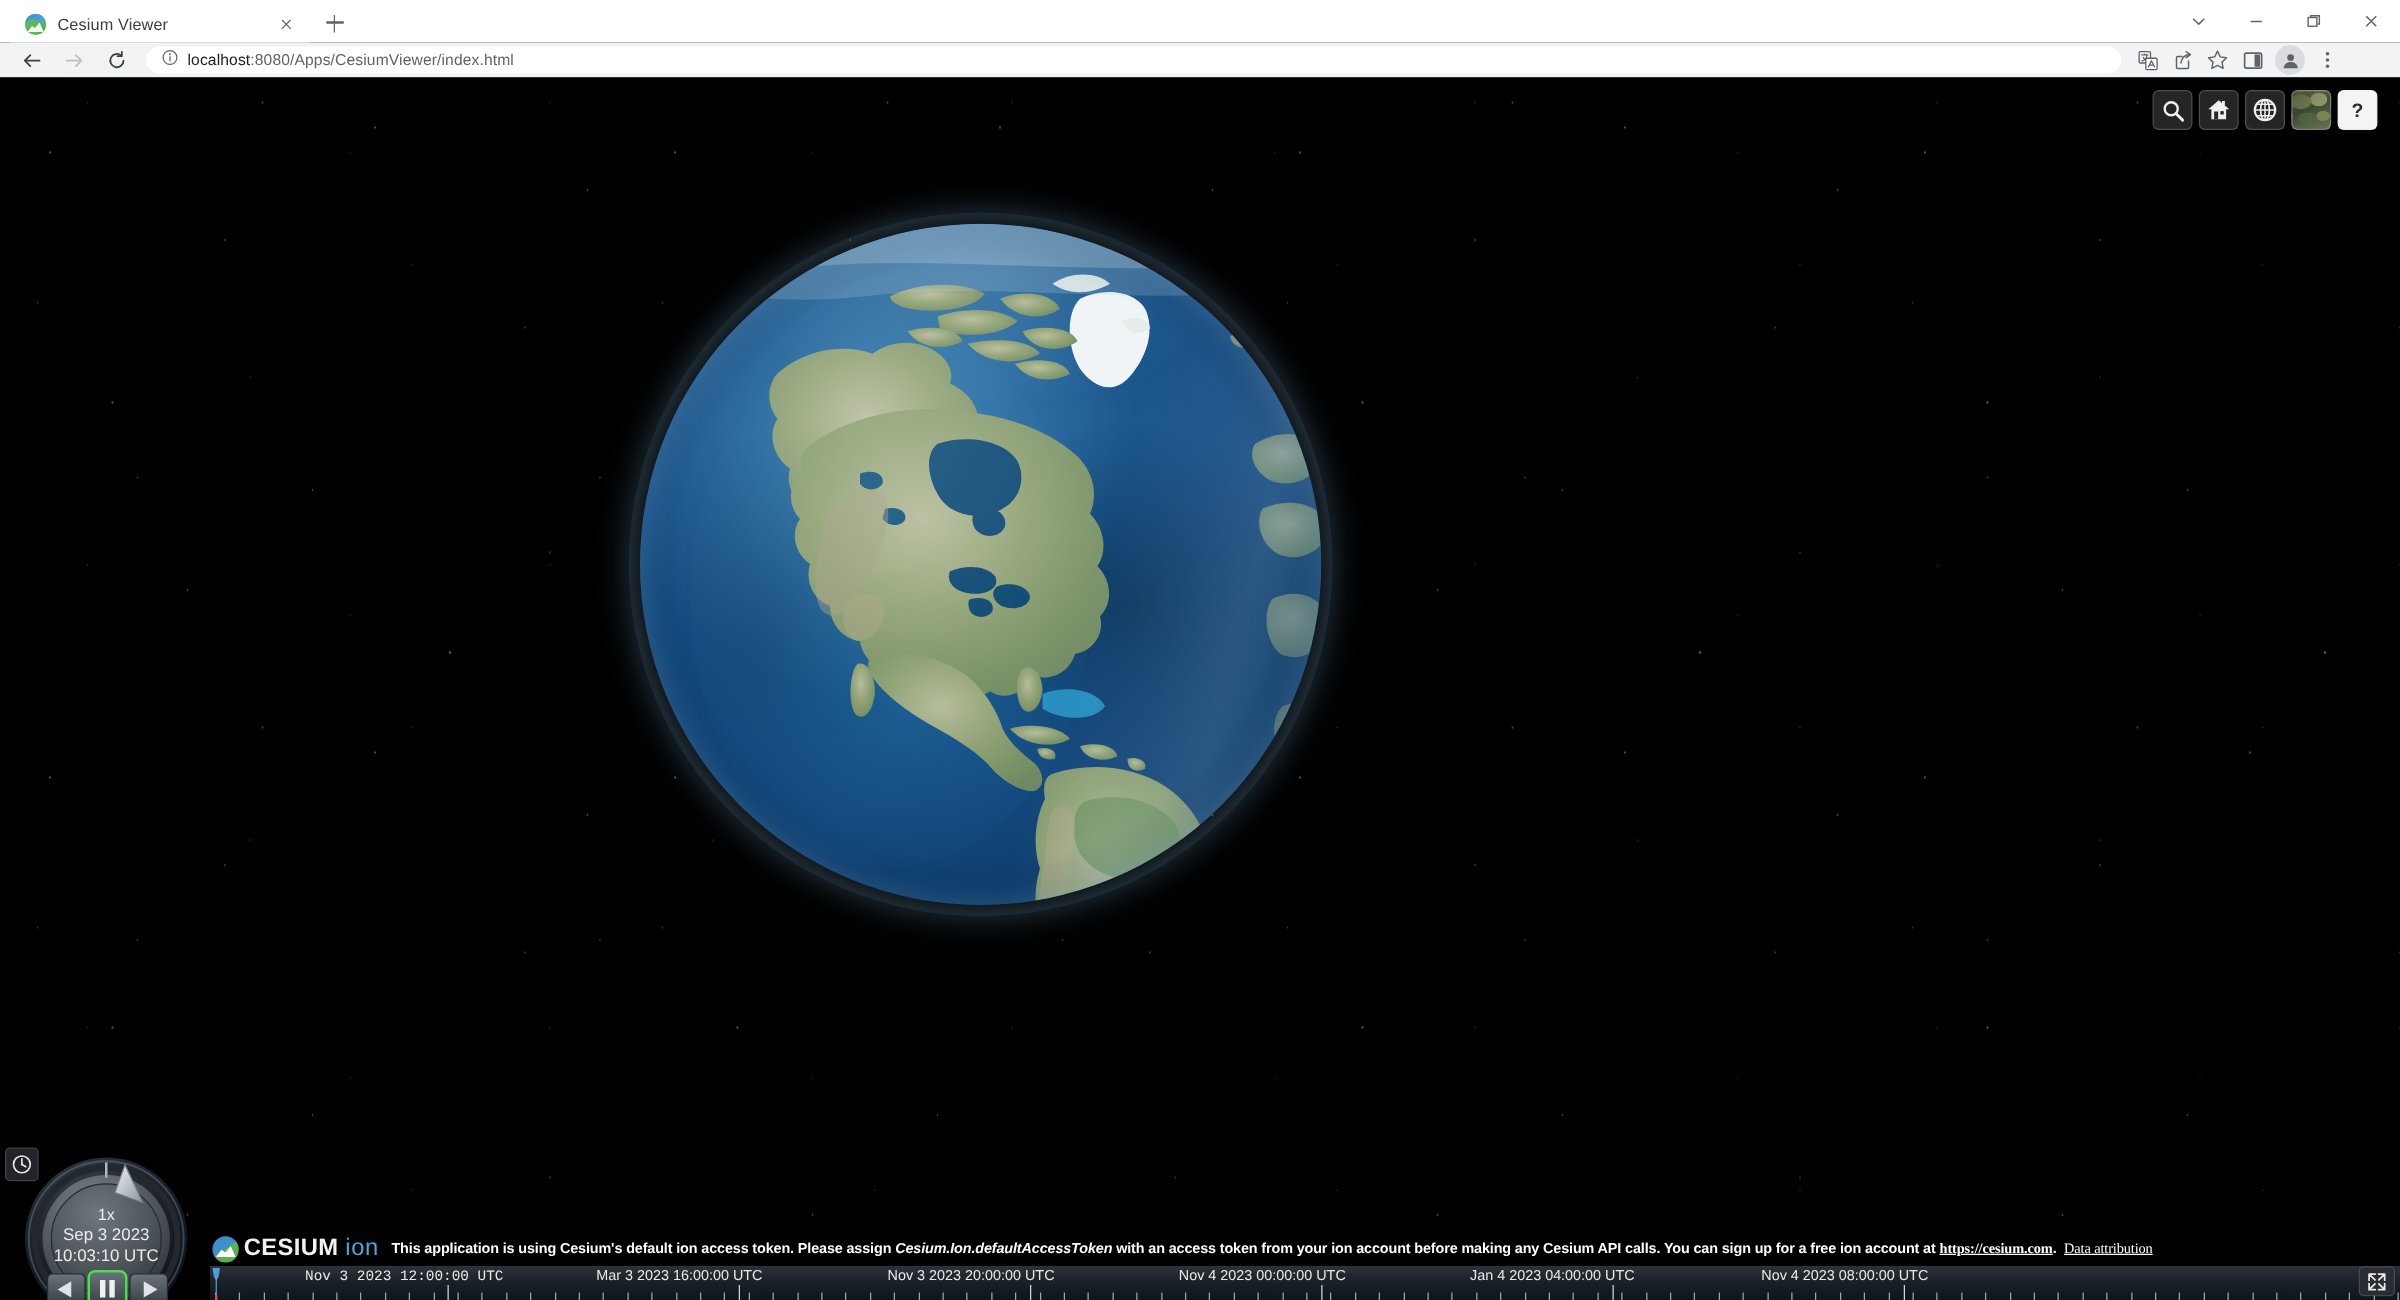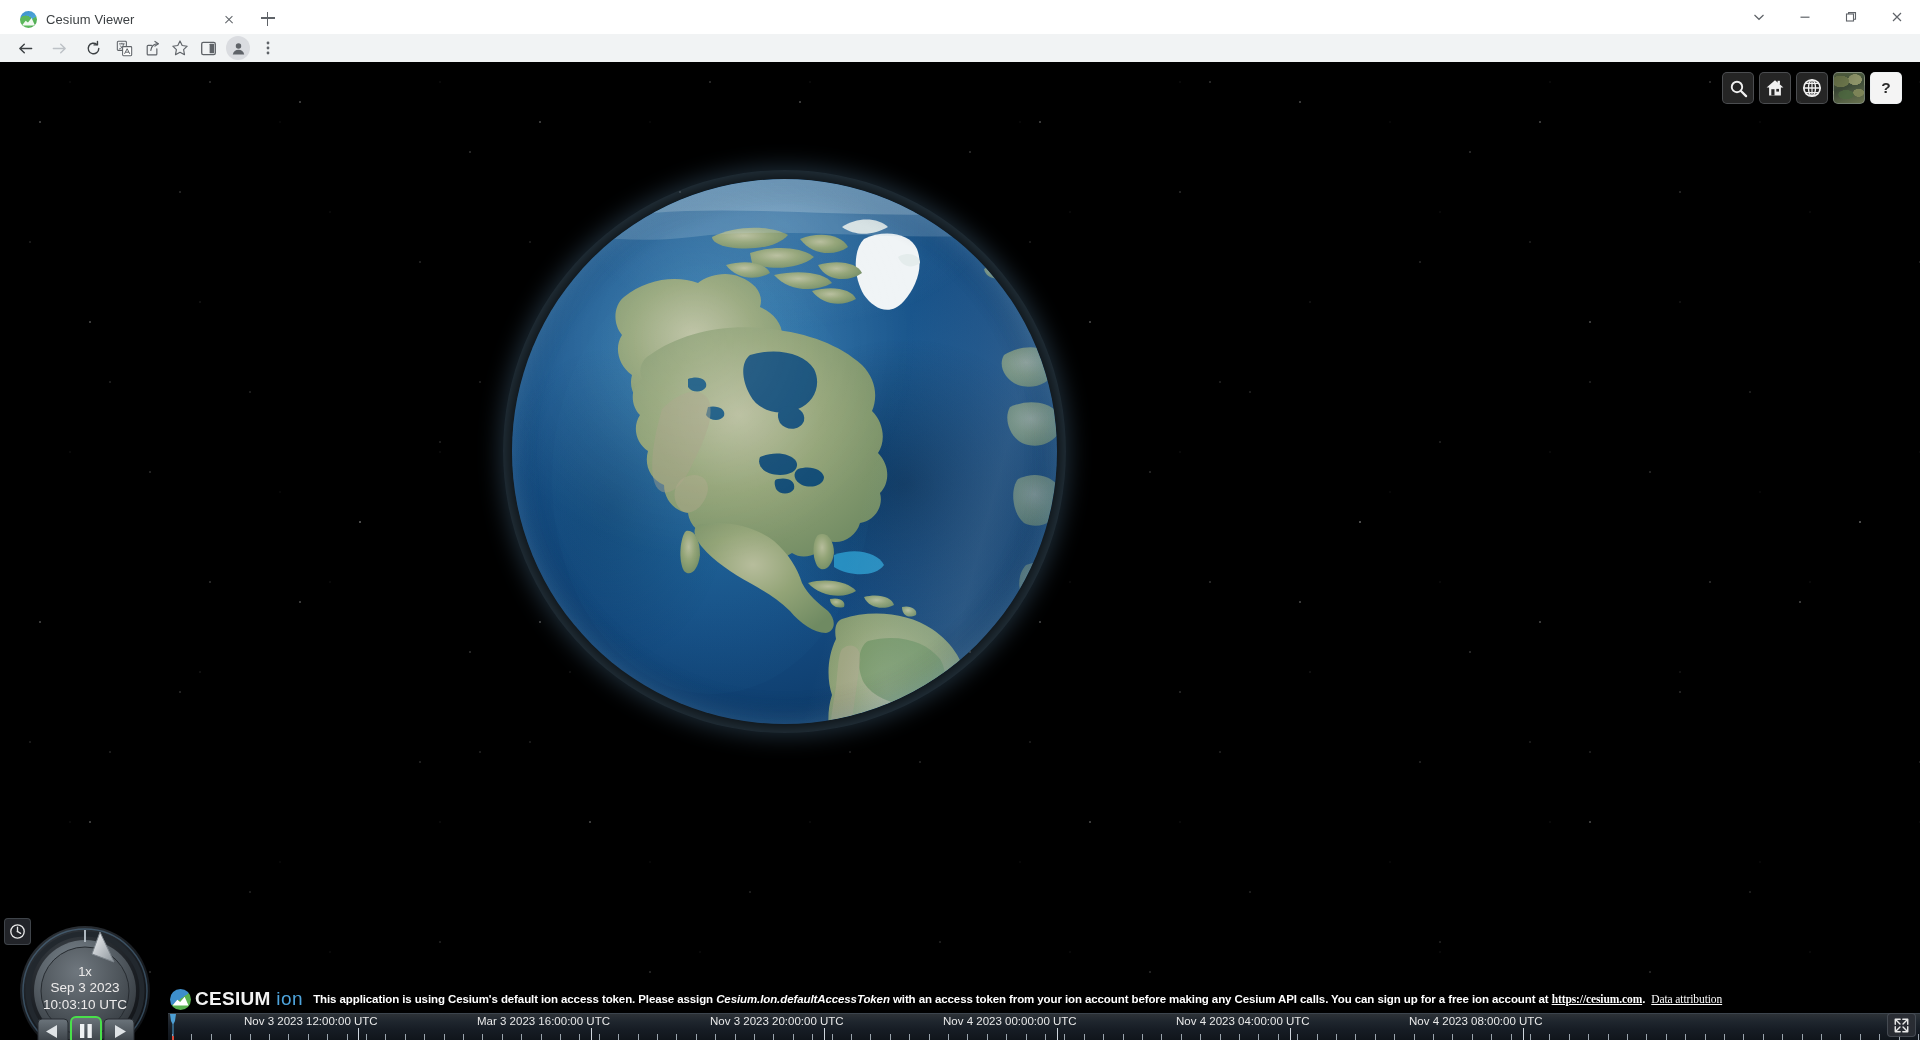--- a/index.html
+++ b/index.html
@@ -358,20 +358,30 @@
           <path d="M2.5 9 H14.7 M10.3 4.4 L15 9 L10.3 13.6" fill="none" stroke="#bdc1c6" stroke-width="1.5" stroke-linecap="round" stroke-linejoin="round"></path>
         </svg>
     </div>
     <div class="navbtn">
       <svg width="17" height="17" viewBox="0 0 18 18">
         <path d="M14.6 9 A5.6 5.6 0 1 1 12.6 4.7" fill="none" stroke="#3c4043" stroke-width="1.5" stroke-linecap="round"></path>
         <path d="M13.2 1.6 V5.2 H9.6" fill="none" stroke="#3c4043" stroke-width="1.5" stroke-linecap="round" stroke-linejoin="round"></path>
       </svg>
     </div>
 
+    <div class="omnibox">
+      <span>
+        <svg width="14" height="14" viewBox="0 0 16 16">
+          <circle cx="8" cy="8" r="6.3" fill="none" stroke="#5f6368" stroke-width="1.1"></circle>
+          <circle cx="8" cy="5" r=".85" fill="#5f6368"></circle>
+          <path d="M8 7.2 V11.3" stroke="#5f6368" stroke-width="1.1" stroke-linecap="round"></path>
+        </svg>
+      </span>
+      <span class="omni-url"><span>localhost</span><span class="dim">:8080/Apps/CesiumViewer/index.html</span></span>
+    </div>
 
     <div class="toolbar-right">
       <div class="tbicon">
         <svg width="17" height="17" viewBox="0 0 18 18">
           <rect x="1.4" y="1.4" width="9.6" height="9.6" rx="1" fill="none" stroke="#5f6368" stroke-width="1.1"></rect>
           <path d="M3.2 4.1 H9.2 M6.2 4.1 V3 M7.9 4.1 C7.9 7.2 5.6 8.9 3.4 9.4 M4.6 5.9 C5.6 8 7.3 9 9.2 9.4" fill="none" stroke="#5f6368" stroke-width="1"></path>
           <rect x="7" y="7" width="9.6" height="9.6" rx="1" fill="#fff" stroke="#5f6368" stroke-width="1.1"></rect>
           <path d="M9 14.7 L11.8 9.2 L14.6 14.7 M10 12.9 H13.6" fill="none" stroke="#5f6368" stroke-width="1.05"></path>
         </svg>
       </div>
@@ -726,29 +736,29 @@
           <div class="tl-minor" style="left: 1595px;"></div>
           <div class="tl-minor" style="left: 1614px;"></div>
           <div class="tl-minor" style="left: 1634px;"></div>
           <div class="tl-minor" style="left: 1653px;"></div>
           <div class="tl-minor" style="left: 1672px;"></div>
           <div class="tl-minor" style="left: 1692px;"></div>
           <div class="tl-minor" style="left: 1711px;"></div>
           <div class="tl-minor" style="left: 1731px;"></div>
           <div class="tl-minor" style="left: 1750px;"></div>
           <div class="tl-major" style="left: 190px;"></div>
-          <div class="tl-label" style="left: 72px;">Nov 3 2023 12:00:00 UTC</div>
+          <div class="tl-label" style="left: 72px; font-family: Liberation Mono, monospace;">Nov 3 2023 12:00:00 UTC</div>
           <div class="tl-major" style="left: 423px;"></div>
           <div class="tl-label" style="left: 305px;">Mar 3 2023 16:00:00 UTC</div>
           <div class="tl-major" style="left: 656px;"></div>
           <div class="tl-label" style="left: 538px;">Nov 3 2023 20:00:00 UTC</div>
           <div class="tl-major" style="left: 889px;"></div>
           <div class="tl-label" style="left: 771px;">Nov 4 2023 00:00:00 UTC</div>
           <div class="tl-major" style="left: 1122px;"></div>
-          <div class="tl-label" style="left: 1004px;">Nov 4 2023 04:00:00 UTC</div>
+          <div class="tl-label" style="left: 1004px;">Jan 4 2023 04:00:00 UTC</div>
           <div class="tl-major" style="left: 1355px;"></div>
           <div class="tl-label" style="left: 1237px;">Nov 4 2023 08:00:00 UTC</div>
         </div>
       <div class="tl-needle">
         <svg width="10" height="27" viewBox="0 0 10 27">
           <path d="M2 0 H8 L7 7 L5.5 10 V27 H4.5 V10 L3 7 Z" fill="#4d9fd4"></path>
           <rect x="4" y="22" width="2" height="5" fill="#d84a3a"></rect>
         </svg>
       </div>
     </div>

